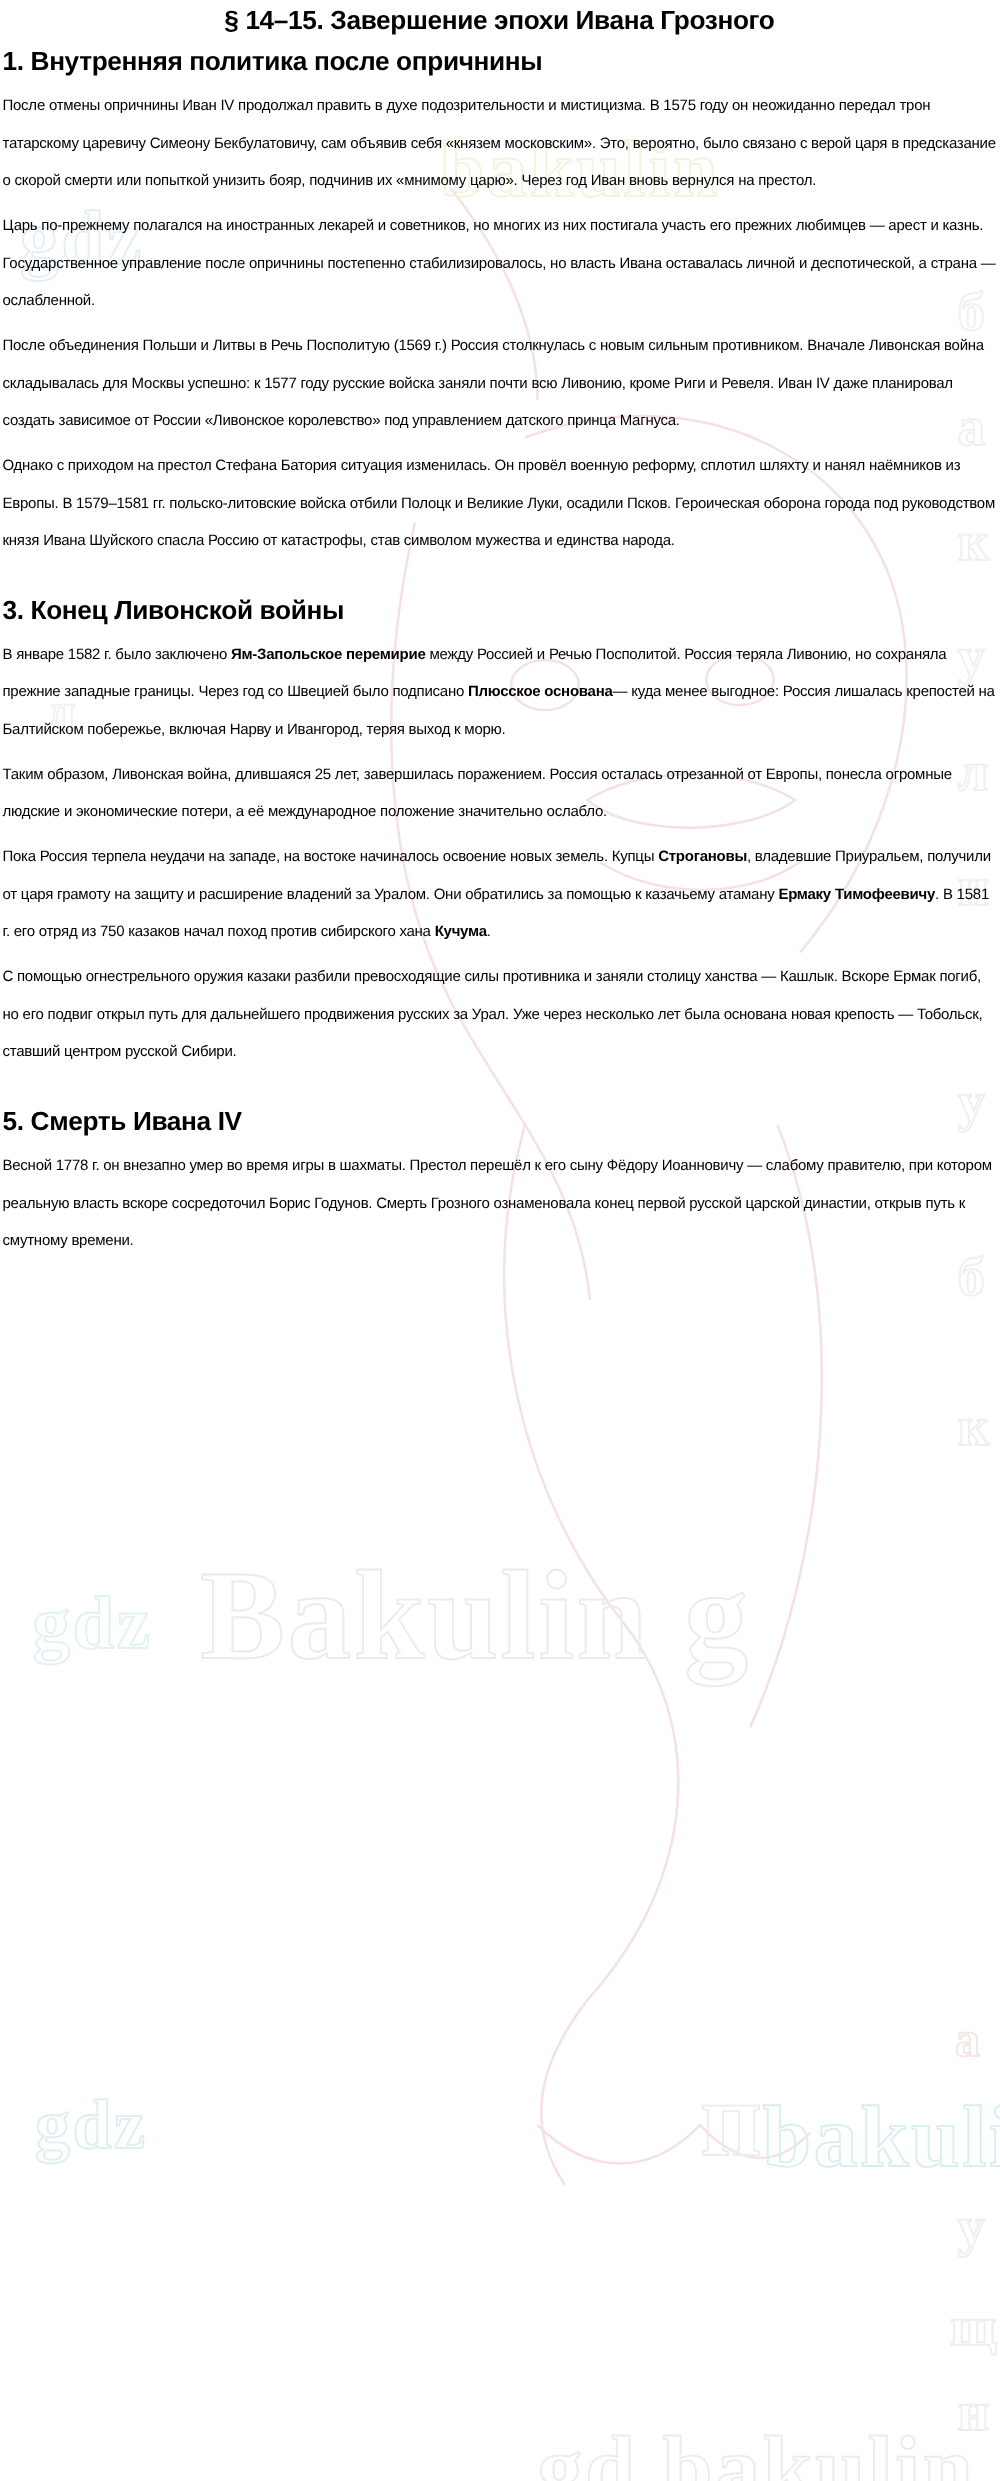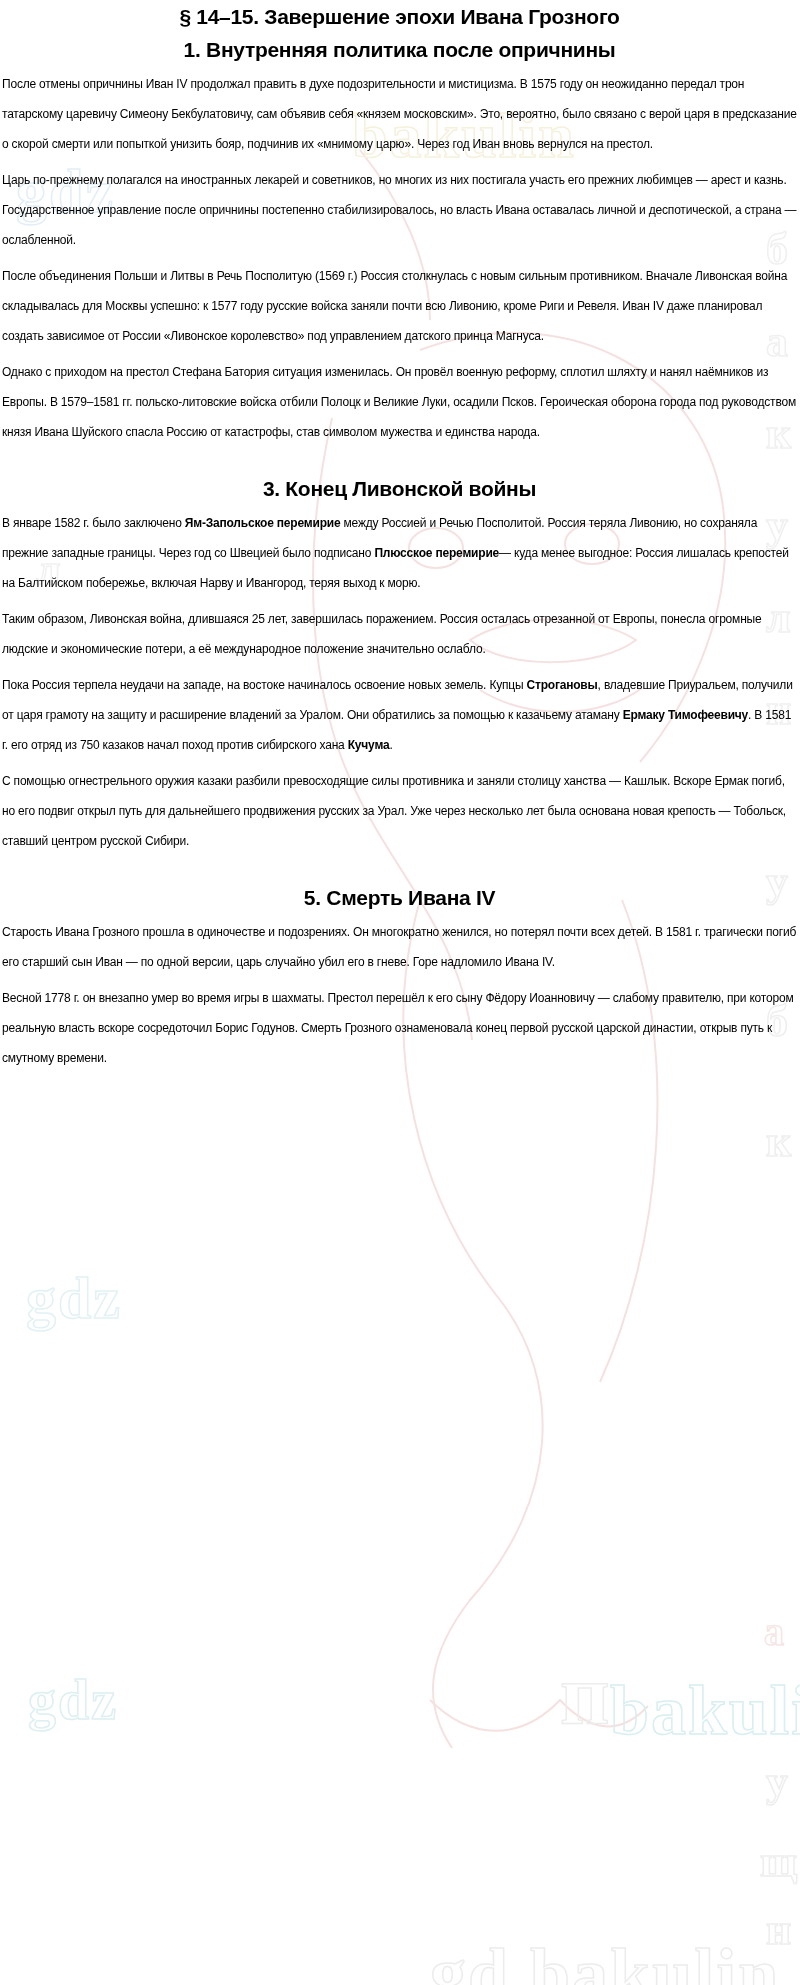--- a/index.html
+++ b/index.html
@@ -38,21 +38,20 @@
     font-weight:700;
     letter-spacing:-0.3px;
     text-align:center;
   }
   section h2{
     font-size:21px;
     line-height:28px;
     margin:28px 0 5px 0;
     font-weight:700;
     letter-spacing:-0.3px;
-    text-align:center;
   }
   section:first-of-type h2{margin-top:2px;}
   p{
     font-size:12px;
     line-height:30px;
     margin:0 0 6px 0;
     letter-spacing:-0.2px;
   }
   p b{font-weight:700;text-align:center;}
 </style>
@@ -83,20 +82,21 @@
       <span class="wm" style="left: 766px; top: 320px; font-size: 44px; color: transparent; -webkit-text-stroke: 1.5px rgb(240, 240, 240);">а</span>
       <span class="wm" style="left: 766px; top: 412px; font-size: 44px; color: transparent; -webkit-text-stroke: 1.5px rgb(240, 240, 240);">к</span>
       <span class="wm" style="left: 766px; top: 504px; font-size: 44px; color: transparent; -webkit-text-stroke: 1.5px rgb(240, 240, 240);">у</span>
       <span class="wm" style="left: 766px; top: 596px; font-size: 44px; color: transparent; -webkit-text-stroke: 1.5px rgb(240, 240, 240);">л</span>
       <span class="wm" style="left: 766px; top: 688px; font-size: 44px; color: transparent; -webkit-text-stroke: 1.5px rgb(240, 240, 240);">и</span>
       <span class="wm" style="left: 36px; top: 548px; font-size: 44px; color: transparent; -webkit-text-stroke: 1.5px rgb(241, 241, 241);">л</span>
       <span class="wm" style="left: 766px; top: 860px; font-size: 44px; color: transparent; -webkit-text-stroke: 1.5px rgb(239, 239, 239);">у</span>
       <span class="wm" style="left: 766px; top: 1000px; font-size: 44px; color: transparent; -webkit-text-stroke: 1.5px rgb(239, 239, 239);">б</span>
       <span class="wm" style="left: 766px; top: 1120px; font-size: 44px; color: transparent; -webkit-text-stroke: 1.5px rgb(239, 239, 239);">к</span>
       <span class="wm" style="left: 26px; top: 1268px; font-size: 60px; color: transparent; -webkit-text-stroke: 1.5px rgb(226, 241, 243);">gdz</span>
+      <span class="wm" style="left: 160px; top: 1242px; font-size: 102px; color: transparent; -webkit-text-stroke: 1.5px rgb(235, 235, 235);">Bakulin g</span>
       <span class="wm" style="left: 764px; top: 1612px; font-size: 40px; color: transparent; -webkit-text-stroke: 1.5px rgb(246, 229, 229);">а</span>
       <span class="wm" style="left: 28px; top: 1672px; font-size: 56px; color: transparent; -webkit-text-stroke: 1.5px rgb(221, 239, 241);">gdz</span>
       <span class="wm" style="left: 560px; top: 1652px; font-size: 86px; color: transparent; -webkit-text-stroke: 1.5px rgb(237, 237, 237);">п</span>
       <span class="wm" style="left: 610px; top: 1676px; font-size: 70px; color: transparent; -webkit-text-stroke: 1.5px rgb(216, 238, 240);">bakulin</span>
       <span class="wm" style="left: 766px; top: 1760px; font-size: 44px; color: transparent; -webkit-text-stroke: 1.5px rgb(238, 238, 238);">у</span>
       <span class="wm" style="left: 760px; top: 1840px; font-size: 44px; color: transparent; -webkit-text-stroke: 1.5px rgb(238, 238, 238);">щ</span>
       <span class="wm" style="left: 766px; top: 1908px; font-size: 44px; color: transparent; -webkit-text-stroke: 1.5px rgb(238, 238, 238);">н</span>
       <span class="wm" style="left: 430px; top: 1938px; font-size: 72px; color: transparent; -webkit-text-stroke: 1.5px rgb(236, 236, 236);">gd bakulin</span>
     </div>
 
@@ -107,28 +107,27 @@
           <h2>1. Внутренняя политика после опричнины</h2>
           <p><span>После отмены опричнины Иван IV продолжал править в духе подозрительности и мистицизма. В 1575 году он неожиданно передал трон татарскому царевичу Симеону Бекбулатовичу, сам объявив себя «князем московским». Это, вероятно, было связано с верой царя в предсказание о скорой смерти или попыткой унизить бояр, подчинив их «мнимому царю». Через год Иван вновь вернулся на престол.</span></p>
           <p><span>Царь по-прежнему полагался на иностранных лекарей и советников, но многих из них постигала участь его прежних любимцев — арест и казнь. Государственное управление после опричнины постепенно стабилизировалось, но власть Ивана оставалась личной и деспотической, а страна — ослабленной.</span></p>
         </section>
         <section>
           <p><span>После объединения Польши и Литвы в Речь Посполитую (1569 г.) Россия столкнулась с новым сильным противником. Вначале Ливонская война складывалась для Москвы успешно: к 1577 году русские войска заняли почти всю Ливонию, кроме Риги и Ревеля. Иван IV даже планировал создать зависимое от России «Ливонское королевство» под управлением датского принца Магнуса.</span></p>
           <p><span>Однако с приходом на престол Стефана Батория ситуация изменилась. Он провёл военную реформу, сплотил шляхту и нанял наёмников из Европы. В 1579–1581 гг. польско-литовские войска отбили Полоцк и Великие Луки, осадили Псков. Героическая оборона города под руководством князя Ивана Шуйского спасла Россию от катастрофы, став символом мужества и единства народа.</span></p>
         </section>
         <section>
           <h2>3. Конец Ливонской войны</h2>
-          <p><span>В январе 1582 г. было заключено </span><b>Ям-Запольское перемирие</b><span> между Россией и Речью Посполитой. Россия теряла Ливонию, но сохраняла прежние западные границы. Через год со Швецией было подписано </span><b>Плюсское перемирие</b><span>— куда менее выгодное: Россия лишалась крепостей на Балтийском побережье, включая Нарву и Ивангород, теряя выход к морю.</span></p>
+          <p><span>В январе 1582 г. было заключено </span><b>Ям-Запольское перемирие</b><span> между Россией и Речью Посполитой. Россия теряла Ливонию, но сохраняла прежние западные границы. Через год со Швецией было подписано </span><b>Плюсское основана</b><span>— куда менее выгодное: Россия лишалась крепостей на Балтийском побережье, включая Нарву и Ивангород, теряя выход к морю.</span></p>
           <p><span>Таким образом, Ливонская война, длившаяся 25 лет, завершилась поражением. Россия осталась отрезанной от Европы, понесла огромные людские и экономические потери, а её международное положение значительно ослабло.</span></p>
         </section>
         <section>
           <p><span>Пока Россия терпела неудачи на западе, на востоке начиналось освоение новых земель. Купцы </span><b>Строгановы</b><span>, владевшие Приуральем, получили от царя грамоту на защиту и расширение владений за Уралом. Они обратились за помощью к казачьему атаману </span><b>Ермаку Тимофеевичу</b><span>. В 1581 г. его отряд из 750 казаков начал поход против сибирского хана </span><b>Кучума</b><span>.</span></p>
           <p><span>С помощью огнестрельного оружия казаки разбили превосходящие силы противника и заняли столицу ханства — Кашлык. Вскоре Ермак погиб, но его подвиг открыл путь для дальнейшего продвижения русских за Урал. Уже через несколько лет была основана новая крепость — Тобольск, ставший центром русской Сибири.</span></p>
         </section>
         <section>
           <h2>5. Смерть Ивана IV</h2>
-          <p><span>Старость Ивана Грозного прошла в одиночестве и подозрениях. Он многократно женился, но потерял почти всех детей. В 1581 г. трагически погиб его старший сын Иван — по одной версии, царь случайно убил его в гневе. Горе надломило Ивана IV.</span></p>
           <p><span>Весной 1778 г. он внезапно умер во время игры в шахматы. Престол перешёл к его сыну Фёдору Иоанновичу — слабому правителю, при котором реальную власть вскоре сосредоточил Борис Годунов. Смерть Грозного ознаменовала конец первой русской царской династии, открыв путь к смутному времени.</span></p>
         </section>
       </div>
   </main>
 
 </div>
 
 </body></html>

